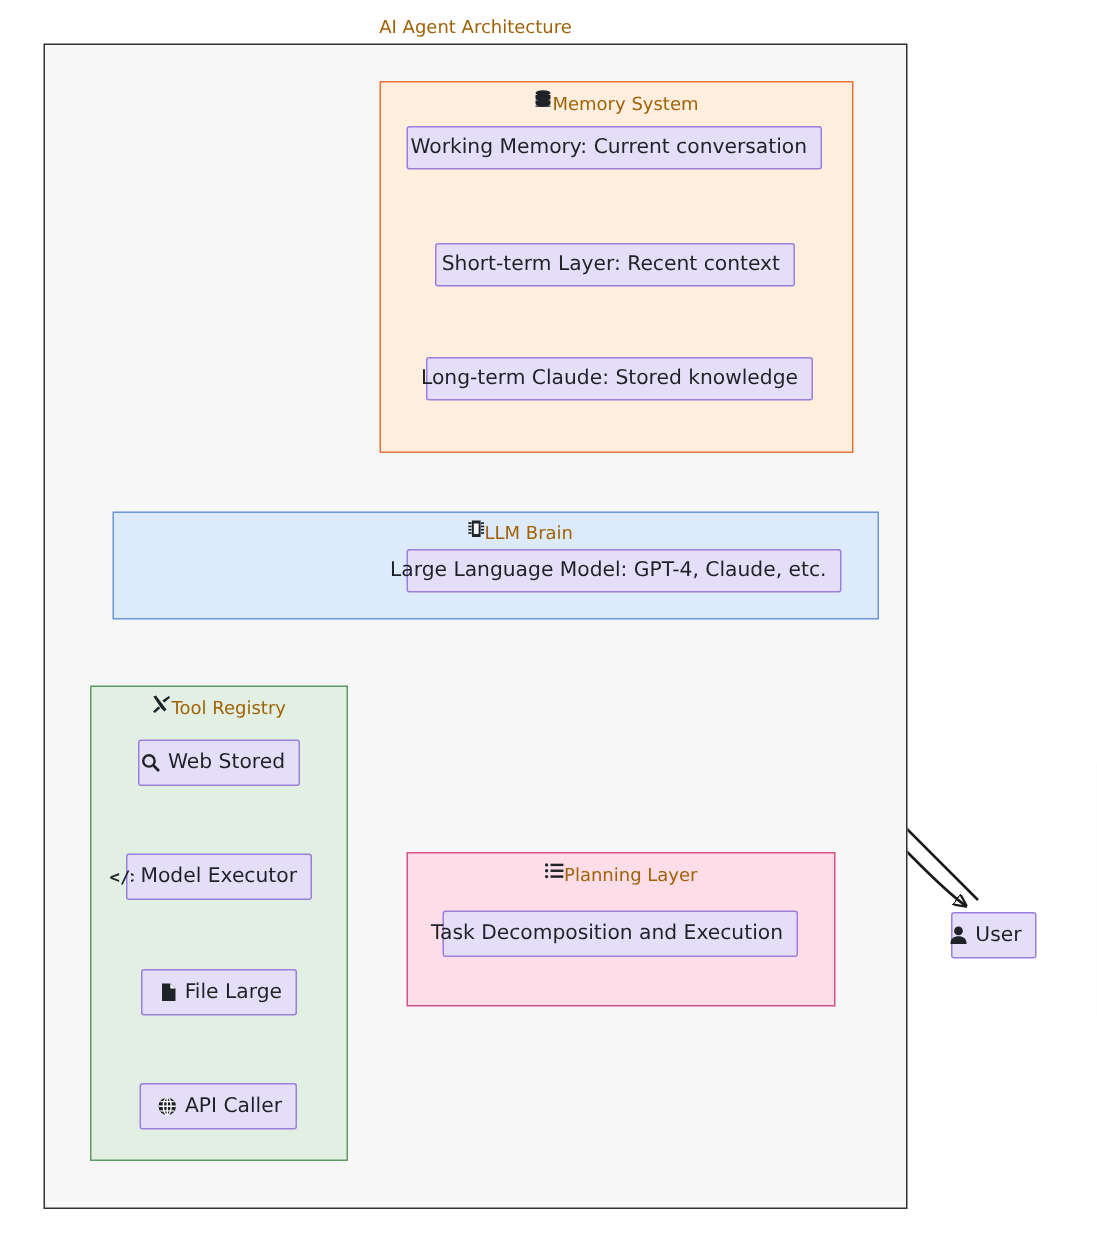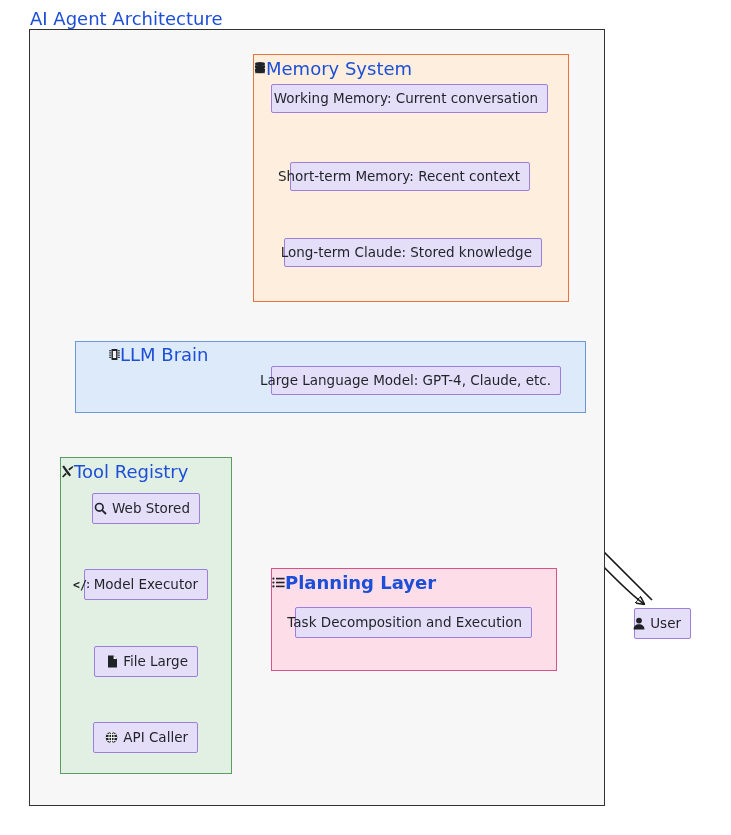--- a/index.html
+++ b/index.html
@@ -21,22 +21,23 @@
   .sg {
     position: absolute;
     box-sizing: border-box;
     border-width: 1px;
     border-style: solid;
   }
   .sg > .sg-title {
     position: absolute;
     left: 0;
     right: 0;
-    font-size: 18px;
-    color: #1d4ed8;
+    text-align: center;
+    font-size: 12px;
+    color: #a16207;
     line-height: 17px;
     white-space: nowrap;
   }
   
   #root-sg {
     left: 29px;
     top: 29px;
     width: 576px;
     height: 777px;
     background: #f7f7f7;
@@ -75,21 +76,20 @@
   }
   #tools-sg > .sg-title { top: 5px; }
 
   #plan-sg {
     left: 271px;
     top: 568px;
     width: 286px;
     height: 103px;
     background: #fcdde8;
     border-color: #d4548a;
-    font-weight: bold;
   }
   #plan-sg > .sg-title { top: 5px; }
 
   
   .node {
     position: absolute;
     box-sizing: border-box;
     background: #e5def8;
     border: 1px solid #9b7fdb;
     border-radius: 2px;
@@ -182,21 +182,21 @@
             <rect x="1" y="10.4" width="10" height="0.8" fill="#1f2328"></rect>
           </svg>
         </span><span>Memory System</span>
     </div>
   </div>
 
   <div class="node" id="n-working">
     <span class="lbl">Working Memory: Current conversation</span>
   </div>
   <div class="node" id="n-short">
-    <span class="lbl">Short-term Memory: Recent context</span>
+    <span class="lbl">Short-term Layer: Recent context</span>
   </div>
   <div class="node" id="n-long">
     <span class="lbl">Long-term Claude: Stored knowledge</span>
   </div>
 
   <div class="sg" id="brain-sg">
     <div class="sg-title">
       <span class="ic">
           <svg width="11" height="13" viewBox="0 0 11 13">
             <rect x="2.6" y="1" width="5.8" height="11" fill="#1f2328"></rect>

